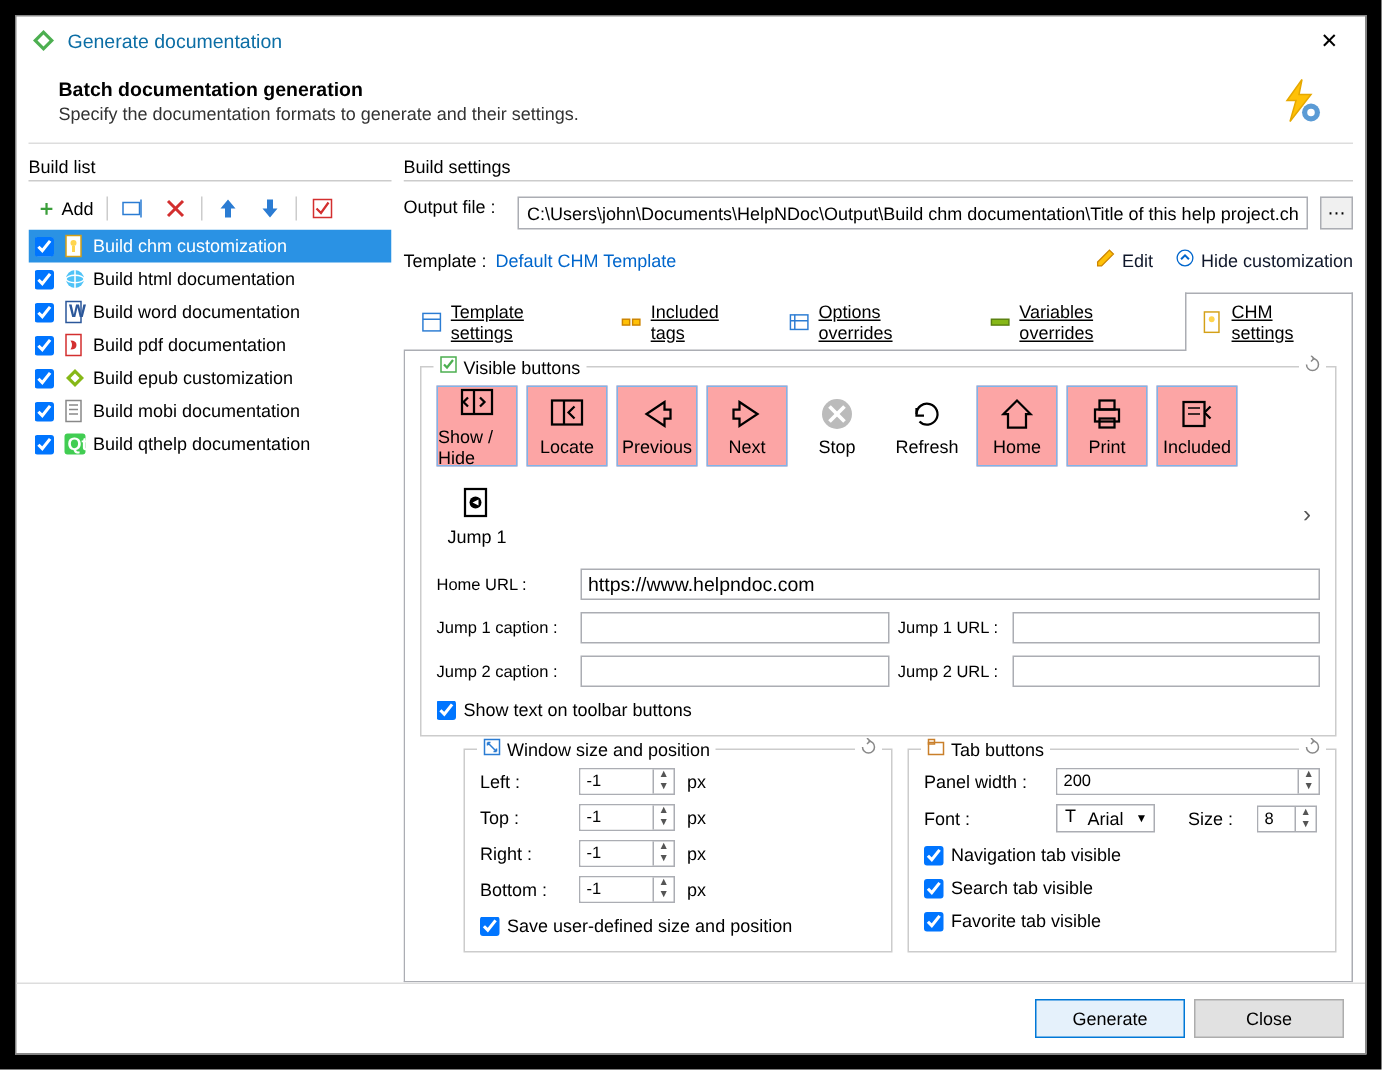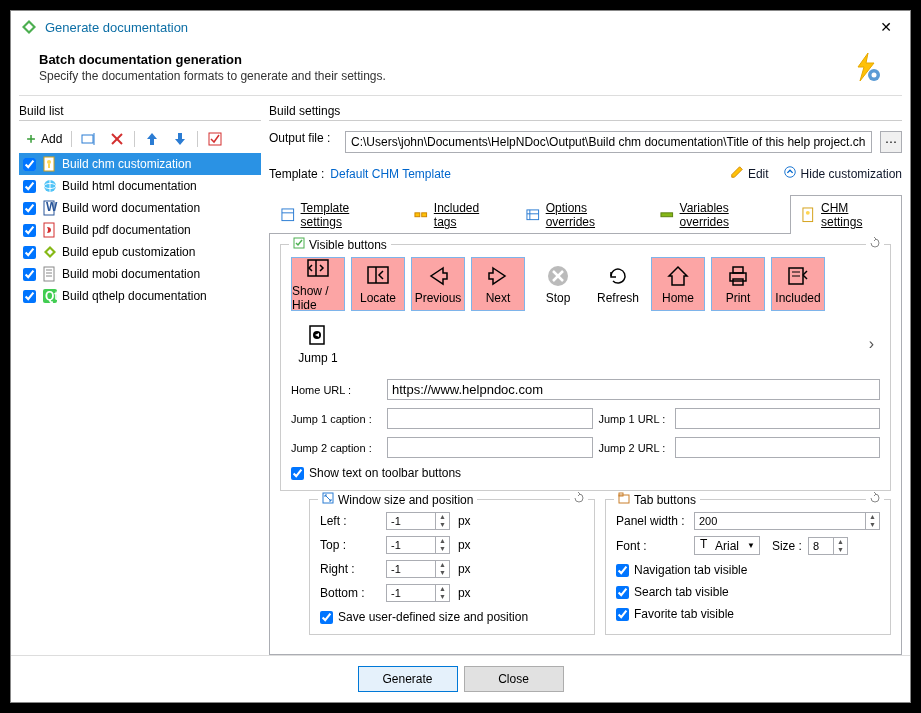--- a/index.html
+++ b/index.html
@@ -54,24 +54,24 @@
 .form-row.split input[type=text] { flex: 1; }
 .chk-row { display: flex; align-items: center; gap: 5px; margin-top: 8px; font-size: 11px; }
 .two-col { display: flex; gap: 10px; margin-left: 29px; }
 .two-col > .group { flex: 1; }
 .numrow { display: flex; align-items: center; gap: 8px; margin-bottom: 6px; font-size: 11px; }
 .numrow label { width: 58px; }
 .spinner { display: flex; border: 1px solid #abadb3; }
 .spinner input { width: 48px; border: none; padding: 2px 4px; font-size: 11px; }
 .spinner-btns { display: flex; flex-direction: column; border-left: 1px solid #abadb3; }
 .spinner-btns span { font-size: 7px; line-height: 8px; padding: 0 3px; cursor: pointer; color:#555;}
-.sz-row { display:flex; align-items:center; gap:6px; margin-bottom:6px; font-size:11px;}
+.sz-row { display:flex; align-items:center; gap:16px; margin-bottom:6px; font-size:11px;}
 .sz-row label { width: 72px; }
 .select { border: 1px solid #abadb3; padding: 1px 4px; display:flex; align-items:center; gap:4px; font-size:11px;}
-.footer { display: flex; justify-content: center; gap: 6px; padding: 10px 14px; border-top: 1px solid #ddd; }
+.footer { display: flex; justify-content: flex-end; gap: 6px; padding: 10px 14px; border-top: 1px solid #ddd; }
 .footer button { width: 100px; height: 26px; border: 1px solid #adadad; background: #e1e1e1; cursor: pointer; }
 .footer button.primary { border-color: #0078d7; background: #e5f1fb; }
 .chevron-expand { margin-left:auto; align-self:center; cursor:pointer; font-size:16px; color:#555; padding:0 6px;}
 </style>
 </head>
 <body>
 
 <div class="window">
   <div class="titlebar">
     <span class="titlebar-icon">

